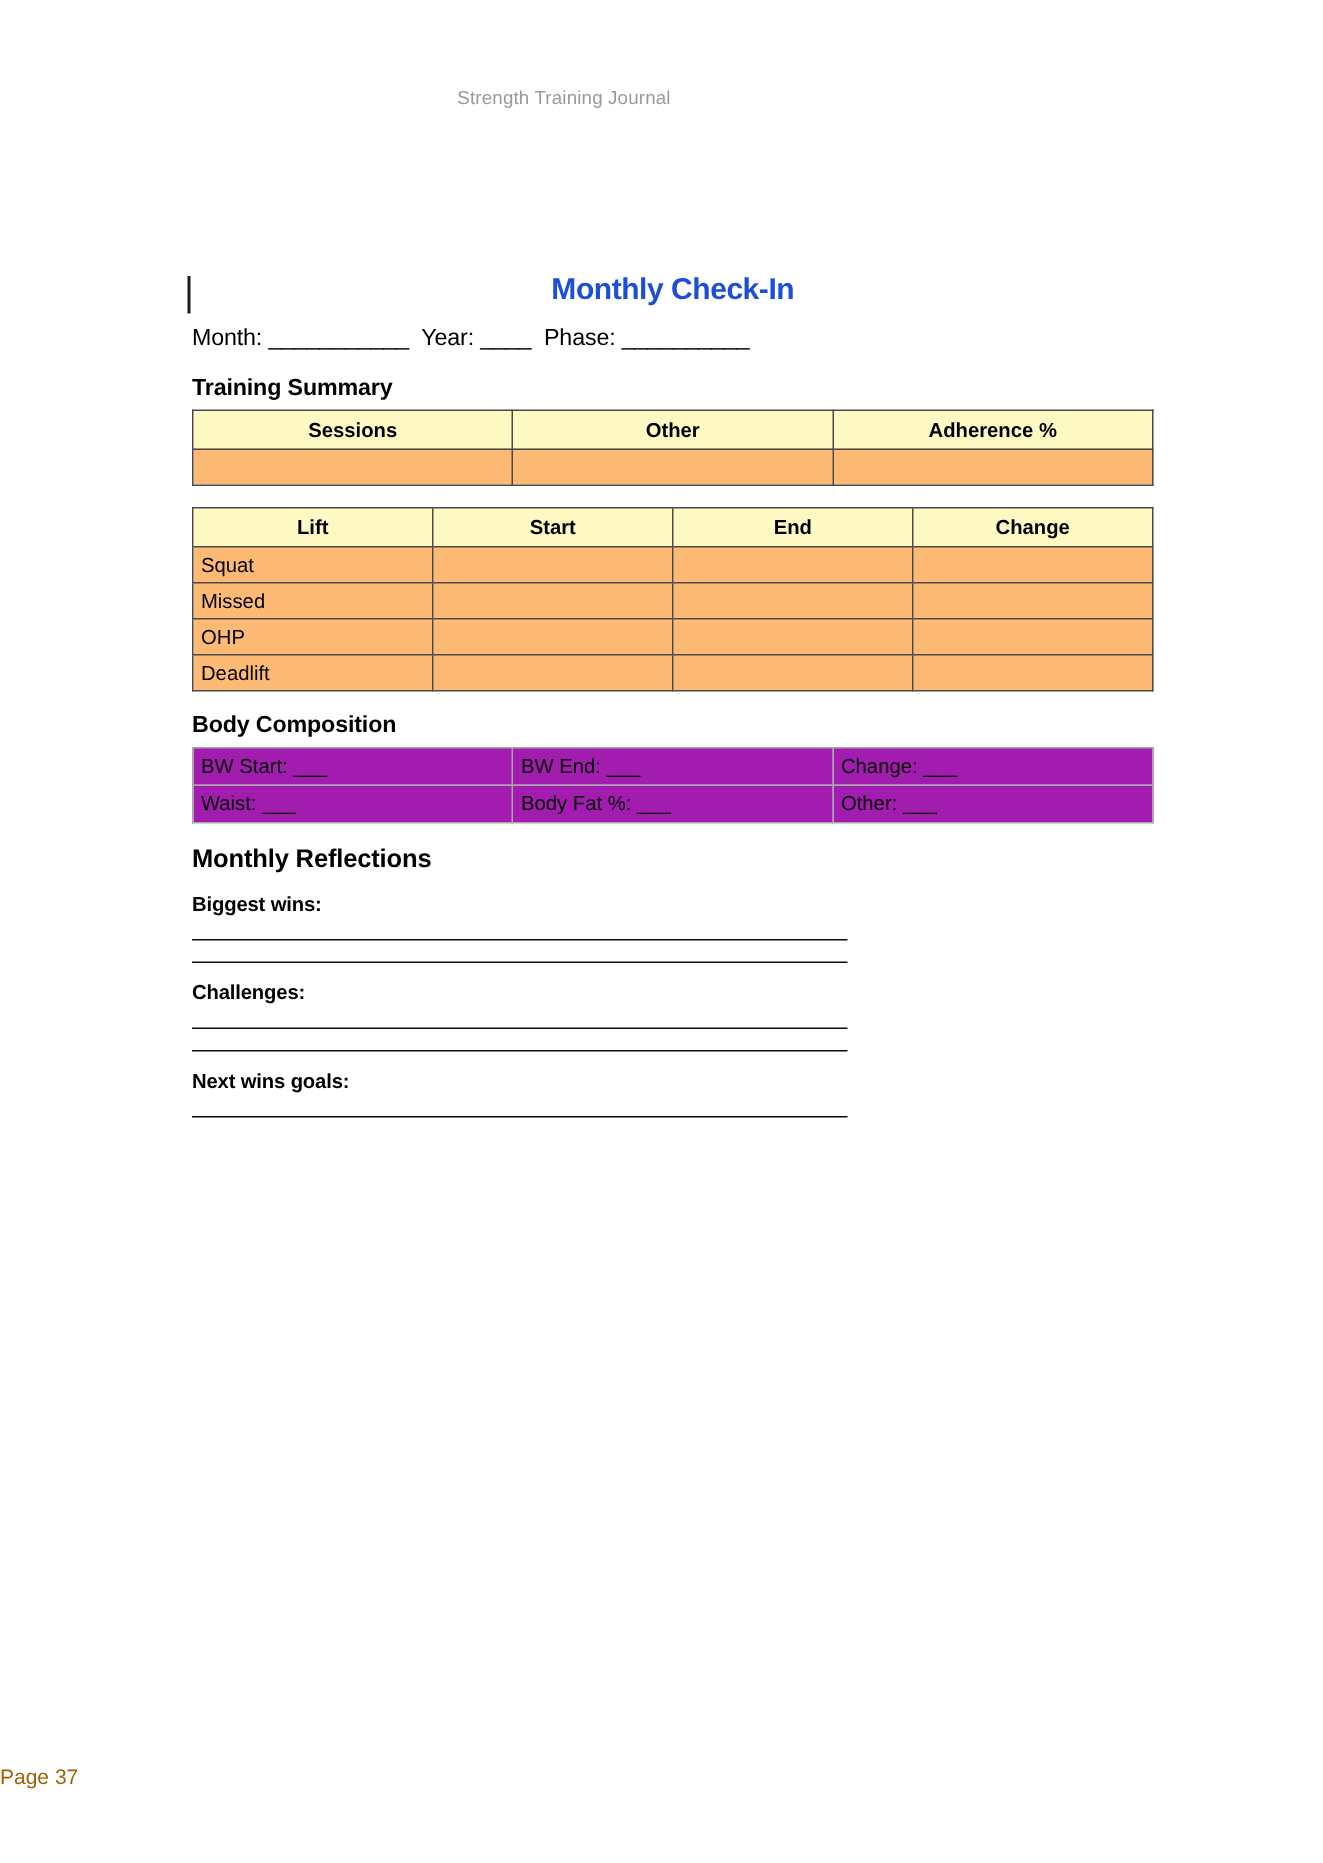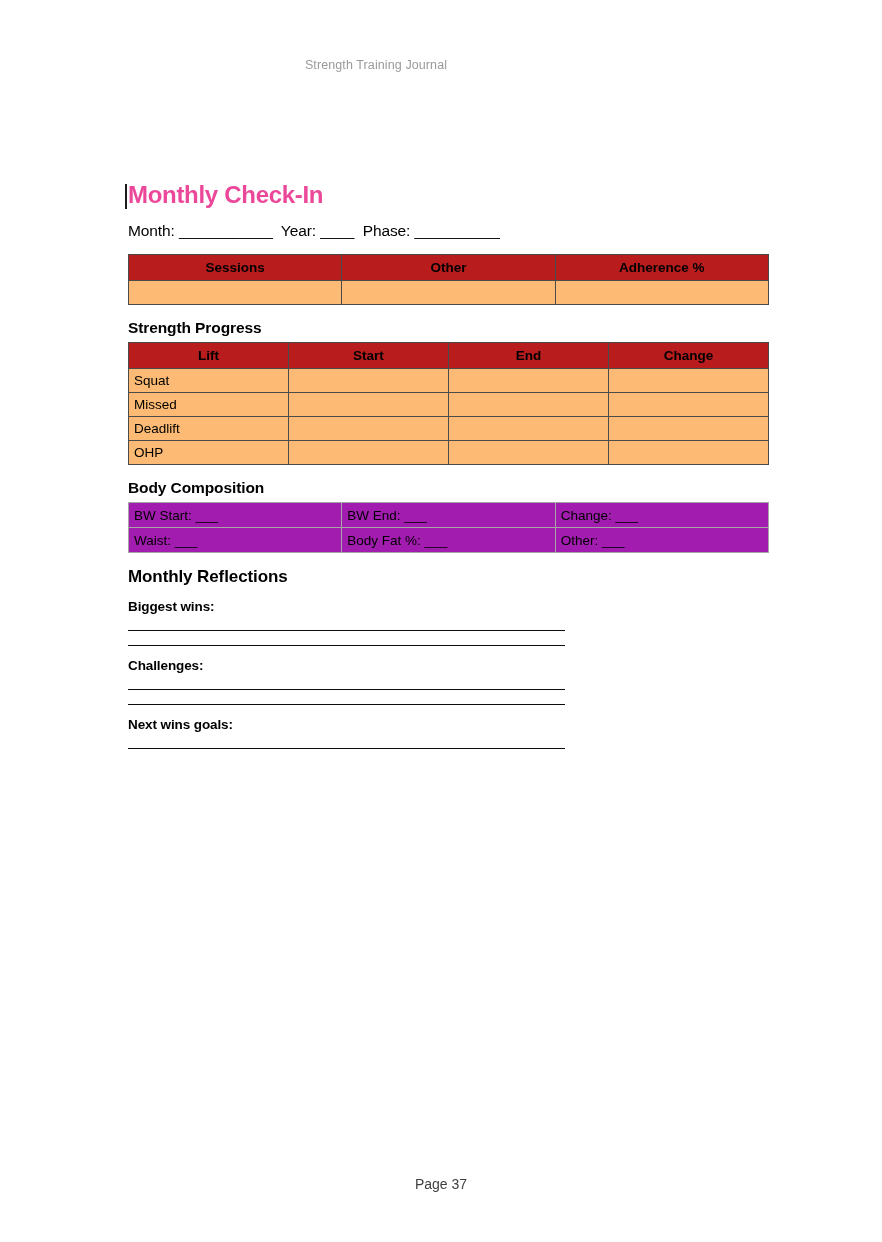--- a/index.html
+++ b/index.html
@@ -51,26 +51,27 @@
   }
   .caret {
     position: absolute;
     left: -3px;
     top: 2px;
     width: 2px;
     height: 25px;
     background: #1b1b1b;
   }
   .doc-title {
-    font-size: 24px;
+    font-size: 20px;
     font-weight: bold;
     letter-spacing: -0.3px;
     line-height: 1.12;
     margin: 0;
-    color: #ec4899;
+    color: #1d4ed8;
+    text-align: center;
   }
 
   
   .meta-line {
     font-size: 15.5px;
     line-height: 1.5;
     margin: 8px 0 12px 0;
     white-space: pre;
     letter-spacing: -0.1px;
   }
@@ -100,21 +101,21 @@
   }
   table.grid th,
   table.grid td {
     border: 1px solid #4a4a4a;
     height: 21px;
     padding: 1px 5px;
     font-size: 13.5px;
     vertical-align: middle;
   }
   table.grid th {
-    background: #b91c1c;
+    background: #fef9c3;
     font-weight: bold;
     text-align: center;
     height: 23px;
   }
   table.grid td {
     background: #fdba74;
     text-align: left;
   }
 
   
@@ -153,62 +154,61 @@
   .rule + .rule {
     margin-top: 14px;
   }
 
   
   .page-footer {
     position: absolute;
     top: 1176px;
     left: 0;
     width: 882px;
-    text-align: center;
     font-size: 14px;
-    color: #404040;
+    color: #a16207;
   }
 </style>
 </head>
 <body>
 
 <div class="page">
 
   <div class="running-header">Strength Training Journal</div>
 
   <div class="content">
 
     <div class="doc-title-wrap">
       <span class="caret"></span>
       <h1 class="doc-title">Monthly Check-In</h1>
     </div>
 
     <div class="meta-line">Month: ___________  Year: ____  Phase: __________</div>
 
     <div class="section">
+      <div class="section-heading">Training Summary</div>
       <table class="grid">
         <thead>
           <tr>
             <th>Sessions</th>
             <th>Other</th>
             <th>Adherence %</th>
           </tr>
         </thead>
         <tbody>
           <tr>
             <td></td>
             <td></td>
             <td></td>
           </tr>
         </tbody>
       </table>
     </div>
 
     <div class="section">
-      <div class="section-heading">Strength Progress</div>
       <table class="grid">
         <thead>
           <tr>
             <th>Lift</th>
             <th>Start</th>
             <th>End</th>
             <th>Change</th>
           </tr>
         </thead>
         <tbody>
@@ -218,27 +218,27 @@
             <td></td>
             <td></td>
           </tr>
           <tr>
             <td>Missed</td>
             <td></td>
             <td></td>
             <td></td>
           </tr>
           <tr>
+            <td>OHP</td>
+            <td></td>
+            <td></td>
+            <td></td>
+          </tr>
+          <tr>
             <td>Deadlift</td>
-            <td></td>
-            <td></td>
-            <td></td>
-          </tr>
-          <tr>
-            <td>OHP</td>
             <td></td>
             <td></td>
             <td></td>
           </tr>
         </tbody>
       </table>
     </div>
 
     <div class="section">
       <div class="section-heading">Body Composition</div>

